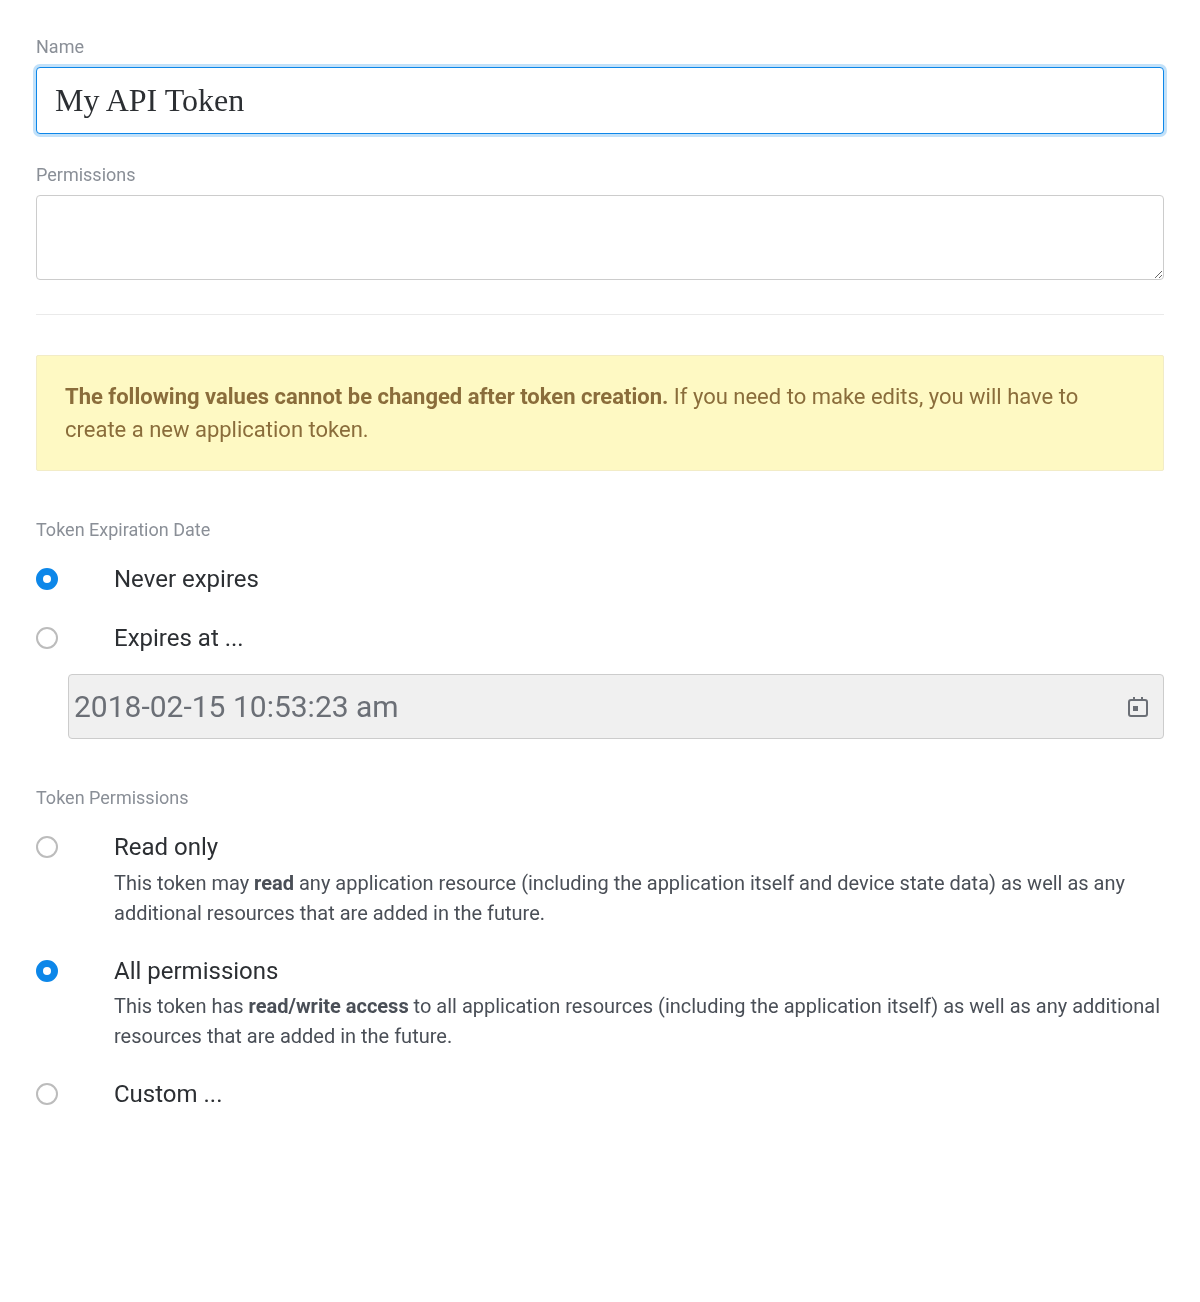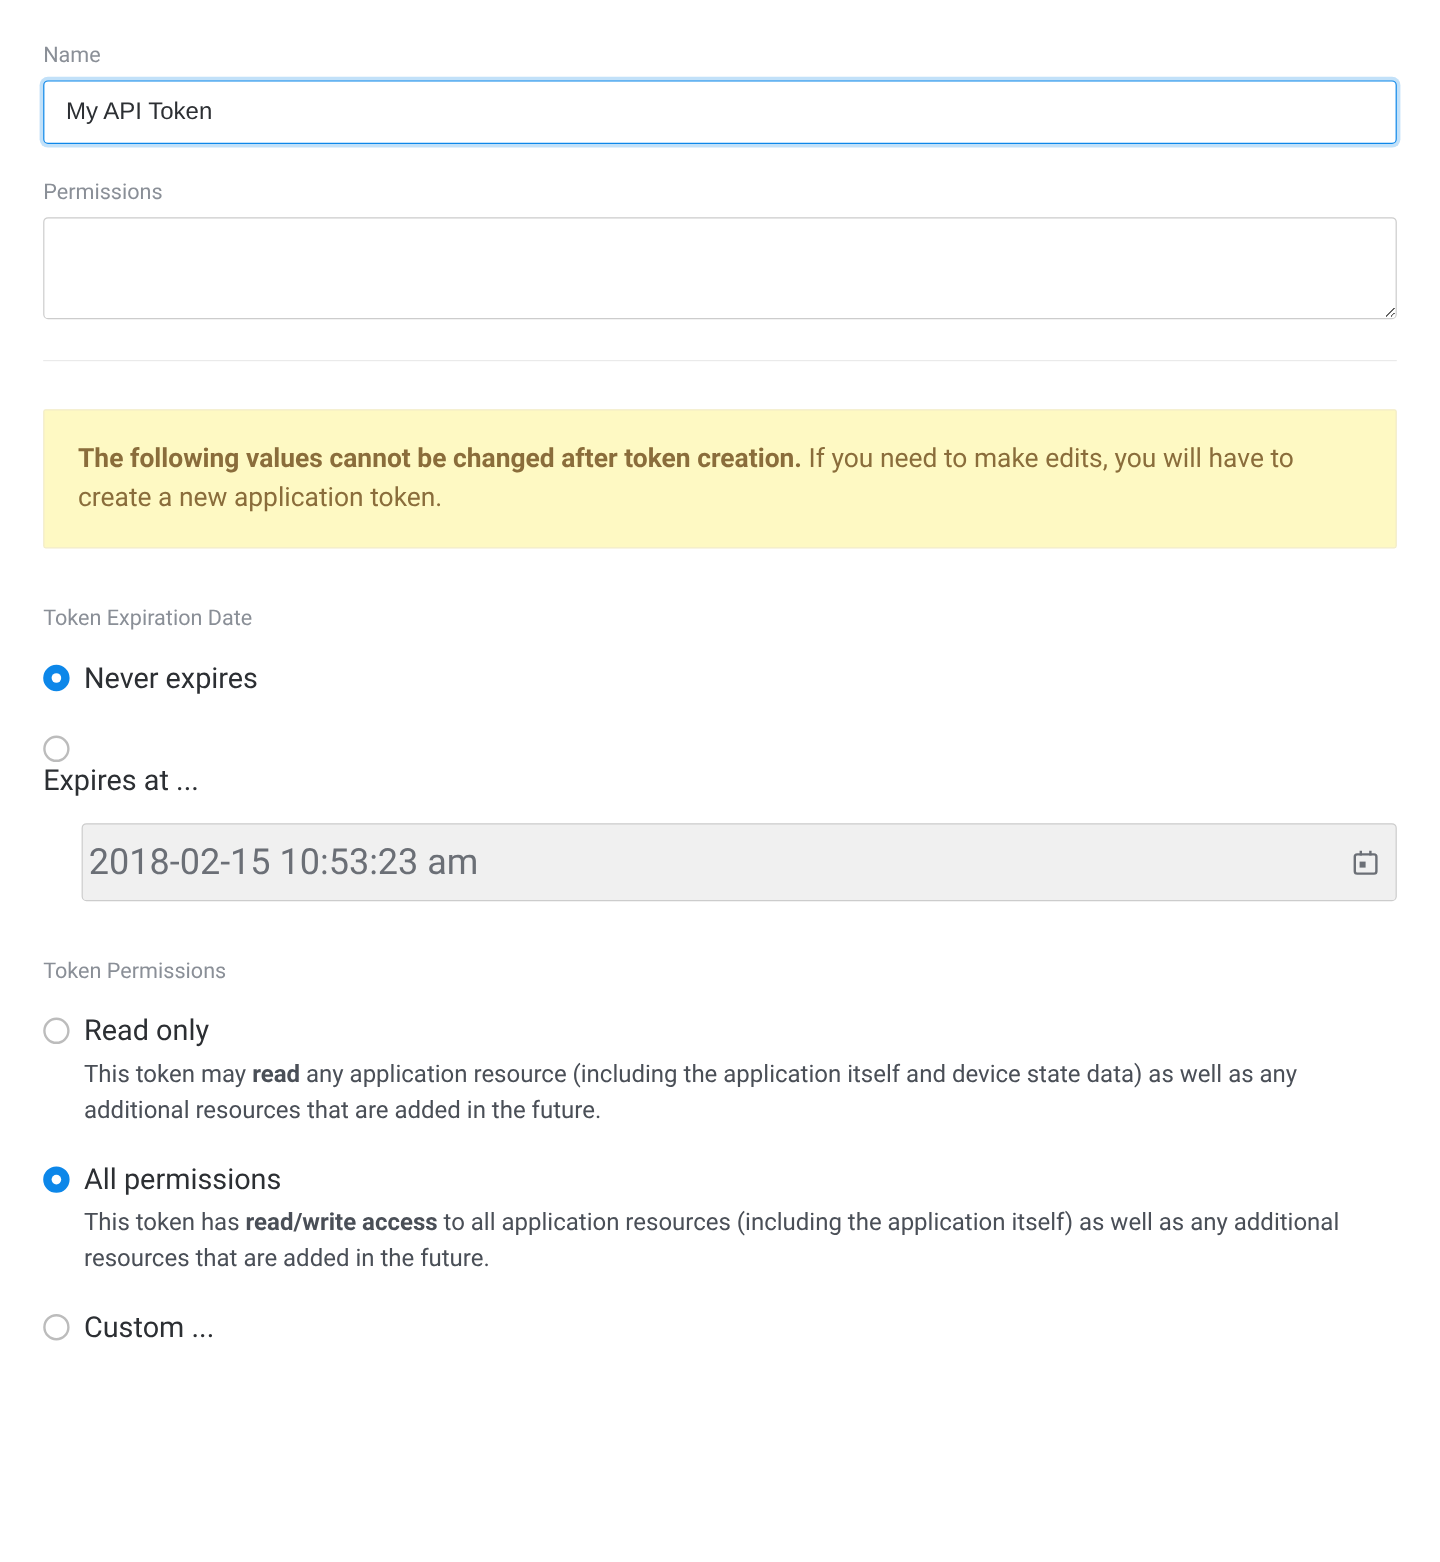--- a/index.html
+++ b/index.html
@@ -13,26 +13,26 @@
     }
     .field-label {
       font-size: 18px;
       color: #8a8f97;
       margin-bottom: 10px;
       display: block;
     }
     .text-input {
       width: 100%;
       padding: 14px 18px;
-      font-size: 20px;
+      font-size: 32px;
       color: #2c2f33;
       border: 1px solid #aaa;
       border-radius: 4px;
       outline: none;
-      font-family: Liberation Sans, sans-serif;
+      font-family: Liberation Serif, serif;
     }
     .text-input.focused {
       border-color: #0d87e9;
       box-shadow: 0 0 0 3px rgba(13,135,233,0.25);
     }
     .textarea {
       width: 100%;
       min-height: 85px;
       padding: 12px 16px;
       font-size: 18px;
@@ -66,22 +66,23 @@
     .section-label {
       font-size: 18px;
       color: #8a8f97;
       margin-bottom: 24px;
       display: block;
     }
     .radio-row {
       display: flex;
       align-items: flex-start;
       margin-bottom: 28px;
-    }
-    .radio-row.tight { margin-bottom: 20px; flex-direction: column; }
+      gap: 44px;
+    }
+    .radio-row.tight { margin-bottom: 20px; }
     .radio-outer {
       flex: 0 0 auto;
       width: 22px;
       height: 22px;
       border: 2px solid #bcbcbc;
       border-radius: 50%;
       margin-right: 12px;
       margin-top: 4px;
       position: relative;
       background: #fff;

